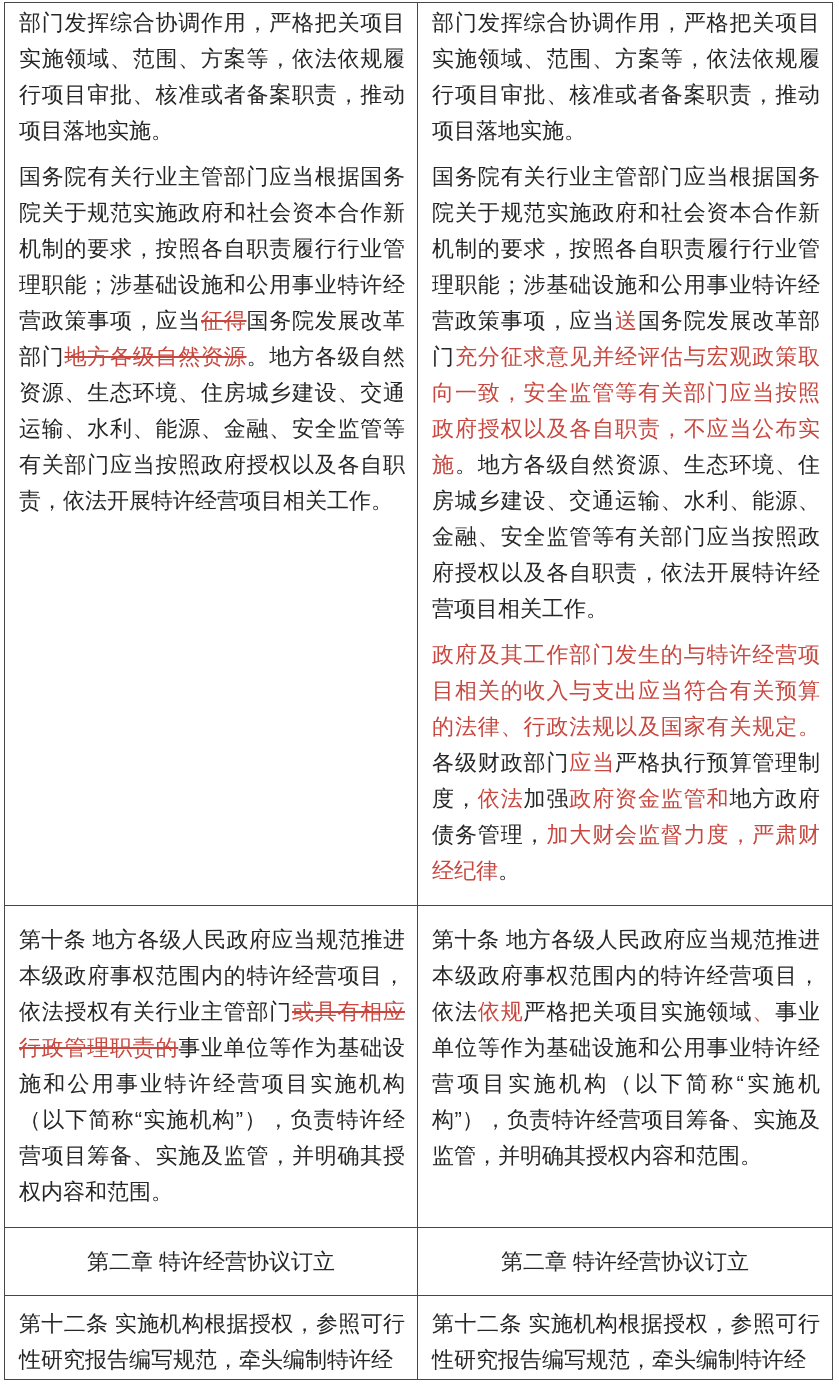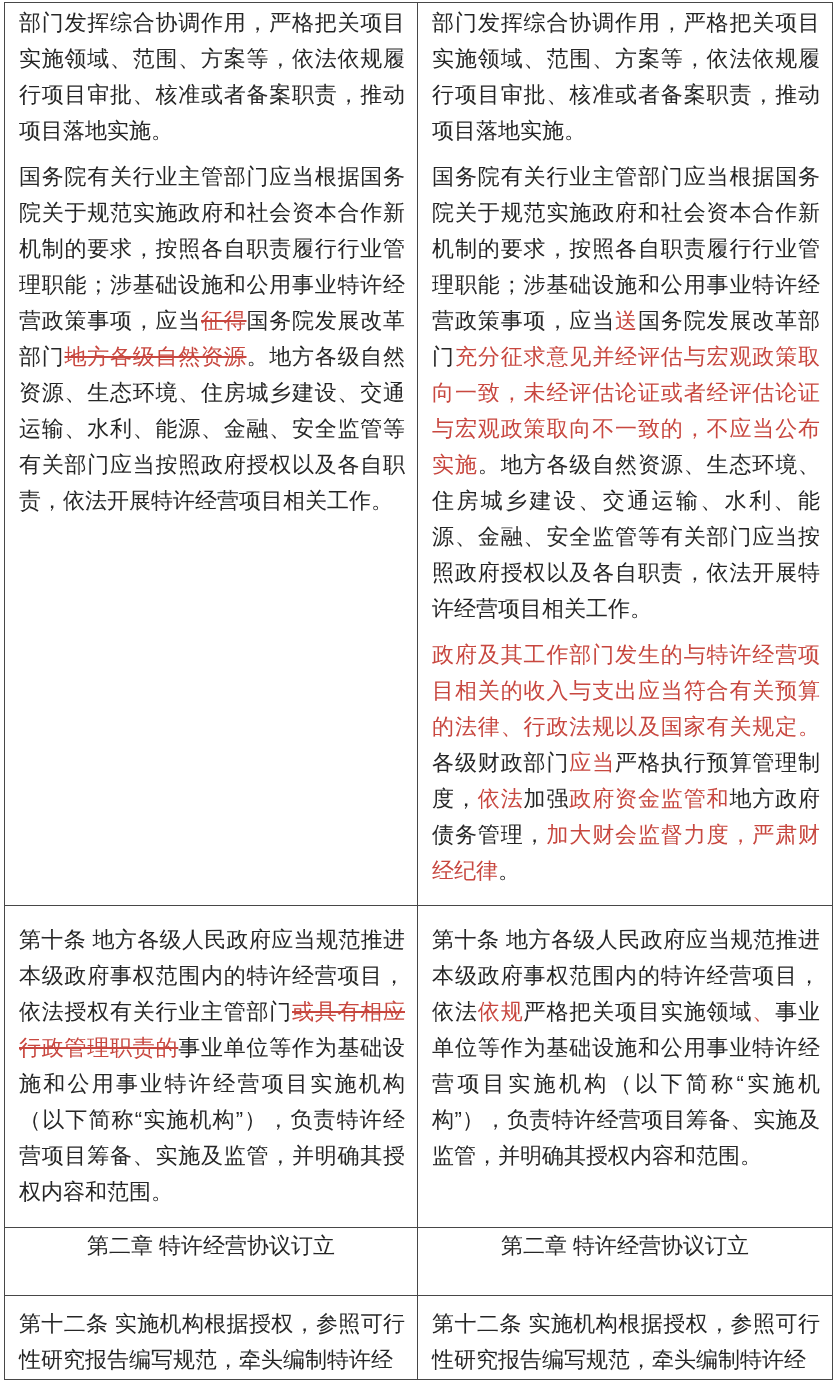--- a/index.html
+++ b/index.html
@@ -35,21 +35,21 @@
     font-size:22px;
     line-height:36px;
     text-align:justify;
     text-justify:inter-character;
   }
   .cell.col-left{border-right:1.5px solid var(--line);}
   .cell.hborder{border-bottom:1.5px solid var(--line);}
   .cell.row-article{padding-top:16px;}
   .cell.row-last{padding-top:10px;}
   .cell.center{
-    display:flex;justify-content:center;
+    display:flex;align-items:center;justify-content:center;
     text-align:center;padding:0;
   }
   .para{margin:0 0 10px 0;}
   .cell.center .para{margin:0;}
   .run-normal{color:var(--ink);}
   .run-bold{color:var(--ink);font-weight:400;}
   .run-added{color:var(--red);}
   .run-deleted{color:var(--red);text-decoration:line-through;text-decoration-thickness:1.5px;margin-top:40px;}
 </style>
 </head>
@@ -57,21 +57,21 @@
 
 <div class="page">
   <div class="cmp-table">
 
     <div class="cell col-left hborder">
         <p class="para"><span class="run-normal">部门发挥综合协调作用，严格把关项目实施领域、范围、方案等，依法依规履行项目审批、核准或者备案职责，推动项目落地实施。</span></p>
         <p class="para"><span class="run-normal">国务院有关行业主管部门应当根据国务院关于规范实施政府和社会资本合作新机制的要求，按照各自职责履行行业管理职能；涉基础设施和公用事业特许经营政策事项，应当</span><span class="run-deleted">征得</span><span class="run-normal">国务院发展改革部门</span><span class="run-deleted">地方各级自然资源</span><span class="run-normal">。地方各级自然资源、生态环境、住房城乡建设、交通运输、水利、能源、金融、安全监管等有关部门应当按照政府授权以及各自职责，依法开展特许经营项目相关工作。</span></p>
       </div>
     <div class="cell col-right hborder">
         <p class="para"><span class="run-normal">部门发挥综合协调作用，严格把关项目实施领域、范围、方案等，依法依规履行项目审批、核准或者备案职责，推动项目落地实施。</span></p>
-        <p class="para"><span class="run-normal">国务院有关行业主管部门应当根据国务院关于规范实施政府和社会资本合作新机制的要求，按照各自职责履行行业管理职能；涉基础设施和公用事业特许经营政策事项，应当</span><span class="run-added">送</span><span class="run-normal">国务院发展改革部门</span><span class="run-added">充分征求意见并经评估与宏观政策取向一致，未经评估论证或者经评估论证与宏观政策取向不一致的，不应当公布实施</span><span class="run-normal">。地方各级自然资源、生态环境、住房城乡建设、交通运输、水利、能源、金融、安全监管等有关部门应当按照政府授权以及各自职责，依法开展特许经营项目相关工作。</span></p>
+        <p class="para"><span class="run-normal">国务院有关行业主管部门应当根据国务院关于规范实施政府和社会资本合作新机制的要求，按照各自职责履行行业管理职能；涉基础设施和公用事业特许经营政策事项，应当</span><span class="run-added">送</span><span class="run-normal">国务院发展改革部门</span><span class="run-added">充分征求意见并经评估与宏观政策取向一致，安全监管等有关部门应当按照政府授权以及各自职责，不应当公布实施</span><span class="run-normal">。地方各级自然资源、生态环境、住房城乡建设、交通运输、水利、能源、金融、安全监管等有关部门应当按照政府授权以及各自职责，依法开展特许经营项目相关工作。</span></p>
         <p class="para"><span class="run-added">政府及其工作部门发生的与特许经营项目相关的收入与支出应当符合有关预算的法律、行政法规以及国家有关规定。</span><span class="run-normal">各级财政部门</span><span class="run-added">应当</span><span class="run-normal">严格执行预算管理制度，</span><span class="run-added">依法</span><span class="run-normal">加强</span><span class="run-added">政府资金监管和</span><span class="run-normal">地方政府债务管理，</span><span class="run-added">加大财会监督力度，严肃财经纪律</span><span class="run-normal">。</span></p>
       </div>
 
     <div class="cell col-left hborder row-article">
         <p class="para"><span class="run-bold">第十条</span><span class="run-normal"> 地方各级人民政府应当规范推进本级政府事权范围内的特许经营项目，依法授权有关行业主管部门</span><span class="run-deleted">或具有相应行政管理职责的</span><span class="run-normal">事业单位等作为基础设施和公用事业特许经营项目实施机构（以下简称“实施机构”），负责特许经营项目筹备、实施及监管，并明确其授权内容和范围。</span></p>
       </div>
     <div class="cell col-right hborder row-article">
         <p class="para"><span class="run-bold">第十条</span><span class="run-normal"> 地方各级人民政府应当规范推进本级政府事权范围内的特许经营项目，依法</span><span class="run-added">依规</span><span class="run-normal">严格把关项目实施领域</span><span class="run-added">、</span><span class="run-normal">事业单位等作为基础设施和公用事业特许经营项目实施机构（以下简称“实施机构”），负责特许经营项目筹备、实施及监管，并明确其授权内容和范围。</span></p>
       </div>
 

